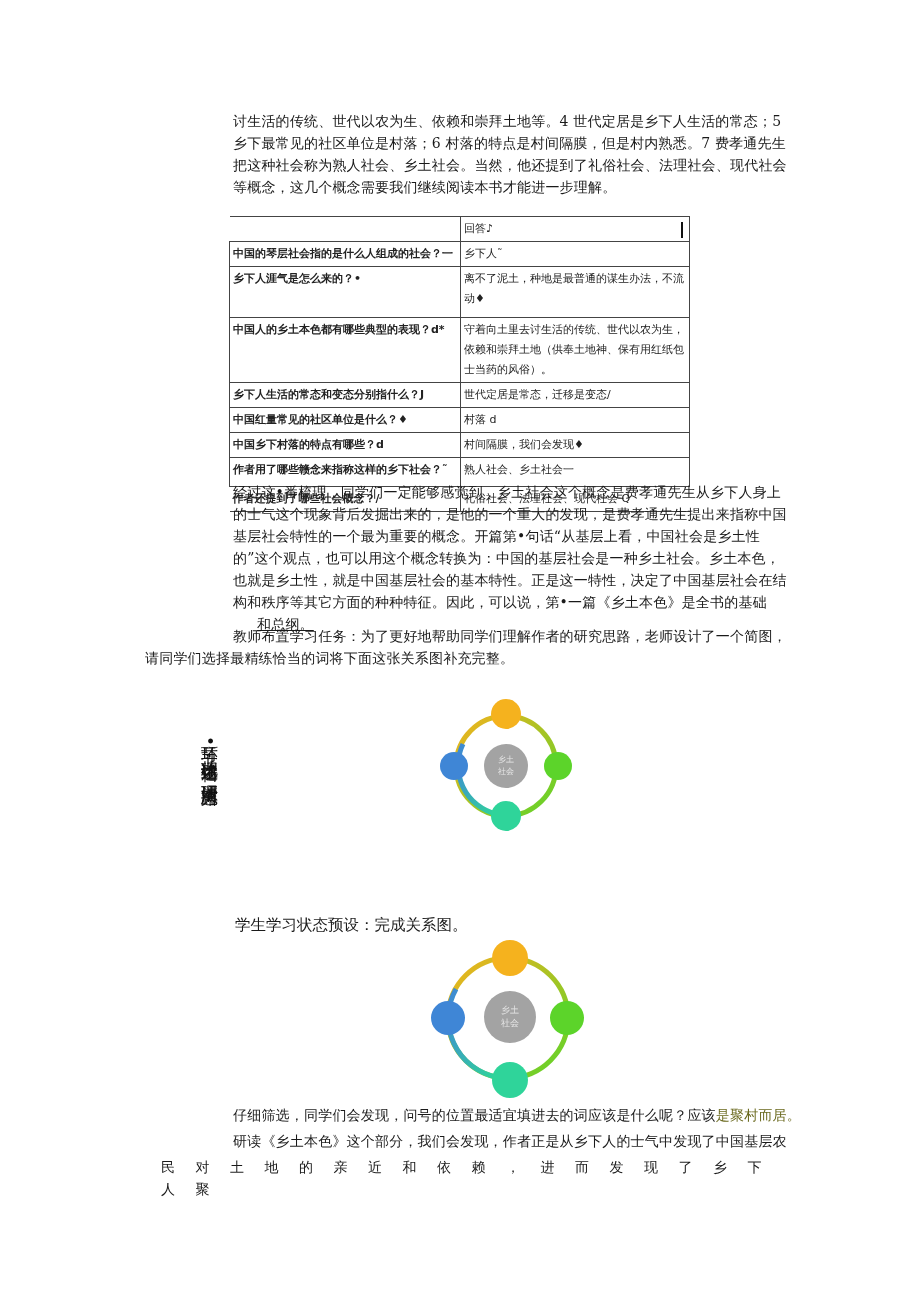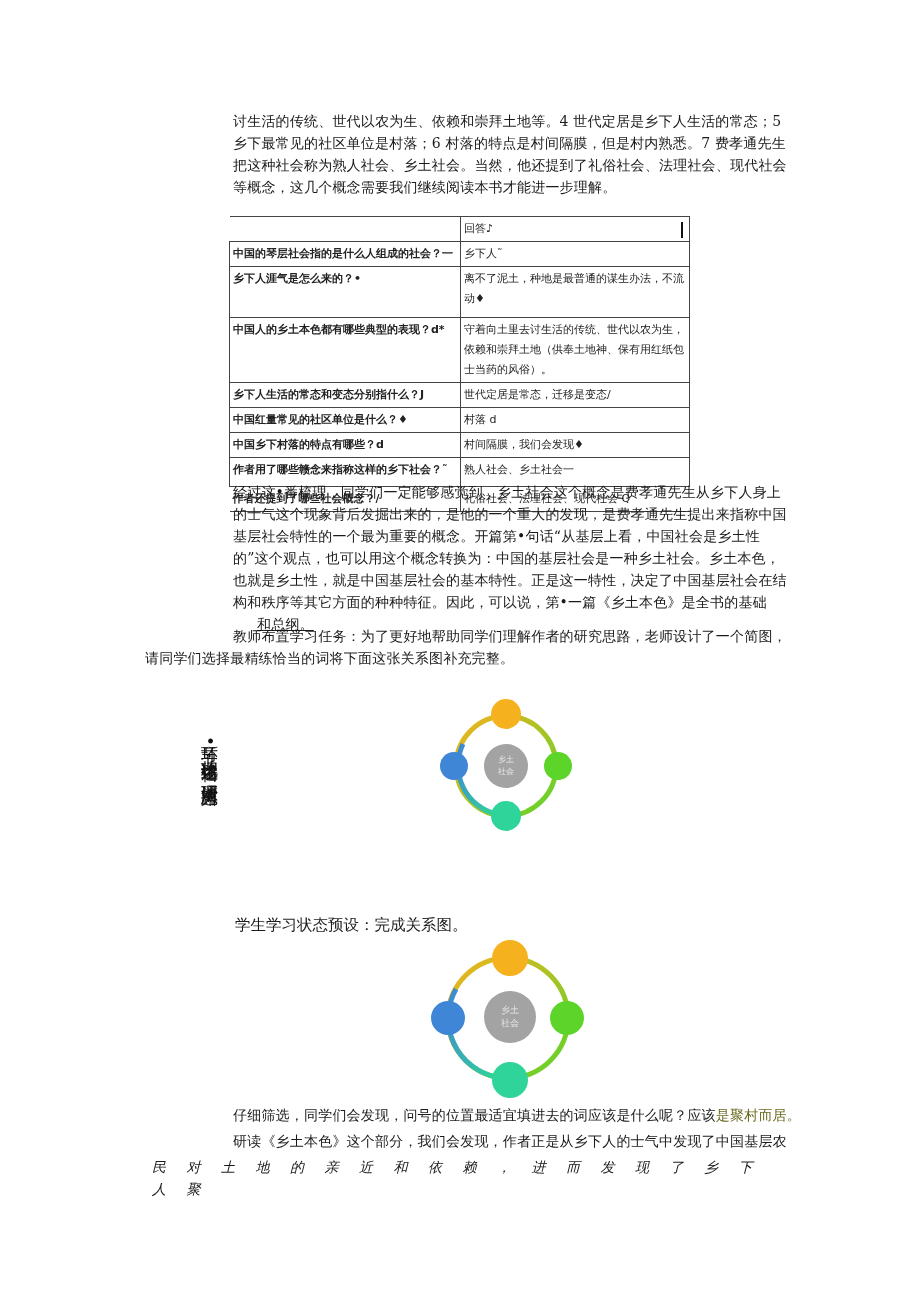--- a/index.html
+++ b/index.html
@@ -27,21 +27,21 @@
                     letter-spacing: 1px; color: #111; }
 
   .diagram { position: absolute; }
   .d1 { left: 436px; top: 694px; width: 140px; height: 142px; }
   .d2 { left: 426px; top: 934px; width: 160px; height: 168px; }
 
   .status-line { position: absolute; left: 235px; top: 912px; font-size: 15.5px; line-height: 26px; }
 
   .p4 { left: 233px; top: 1104px; width: 580px; }
   .p5 { left: 233px; top: 1130px; width: 560px; }
-  .p6 { left: 152px; top: 1156px; width: 650px; letter-spacing: 0; font-style: italic; }
+  .p6 { left: 161px; top: 1156px; width: 650px; letter-spacing: 0; }
   .p6 span.ch { display: inline-block; width: 34.5px; text-align: left; }
   .answer { color: #6b6a1f; }
 </style>
 </head>
 <body>
 
 <div class="para p1">讨生活的传统、世代以农为生、依赖和崇拜土地等。4 世代定居是乡下人生活的常态；5 乡下最常见的社区单位是村落；6 村落的特点是村间隔膜，但是村内熟悉。7 费孝通先生把这种社会称为熟人社会、乡土社会。当然，他还提到了礼俗社会、法理社会、现代社会等概念，这几个概念需要我们继续阅读本书才能进一步理解。</div>
 
 <table class="qa">
   <tbody>

